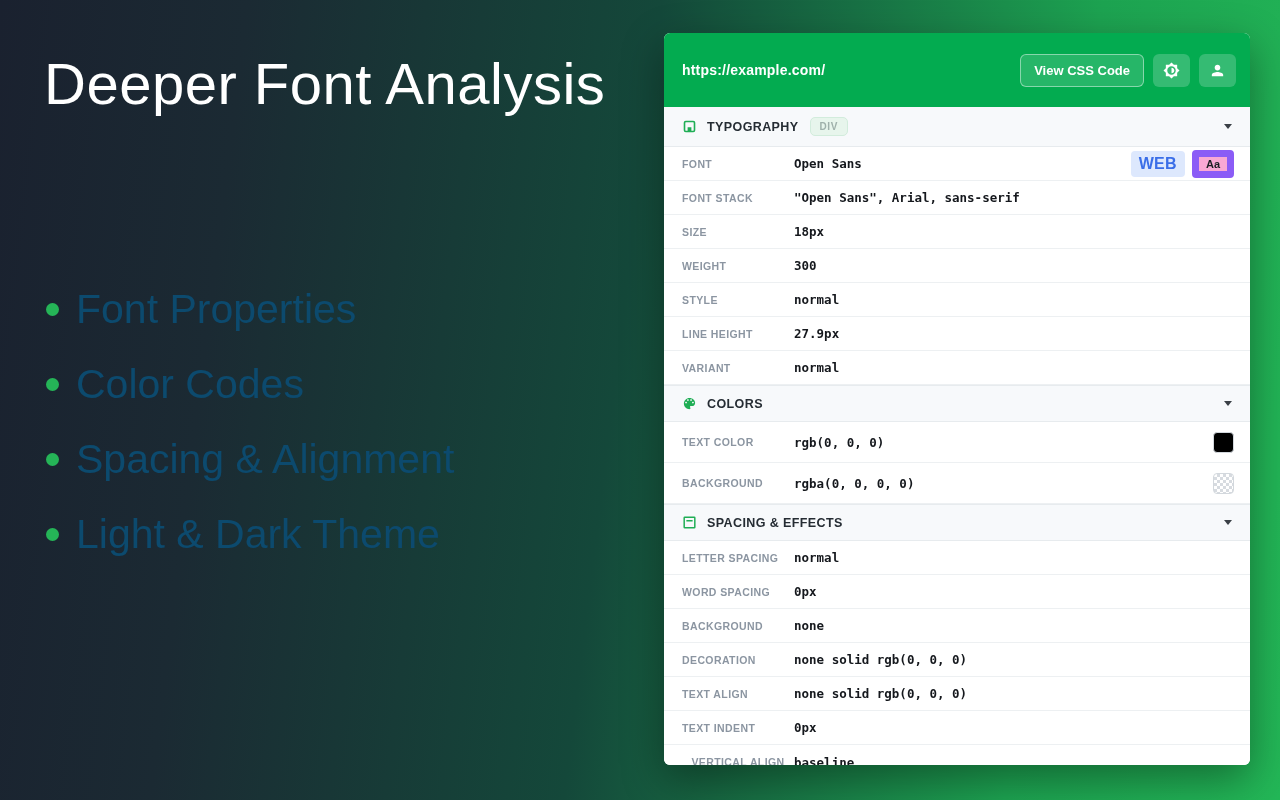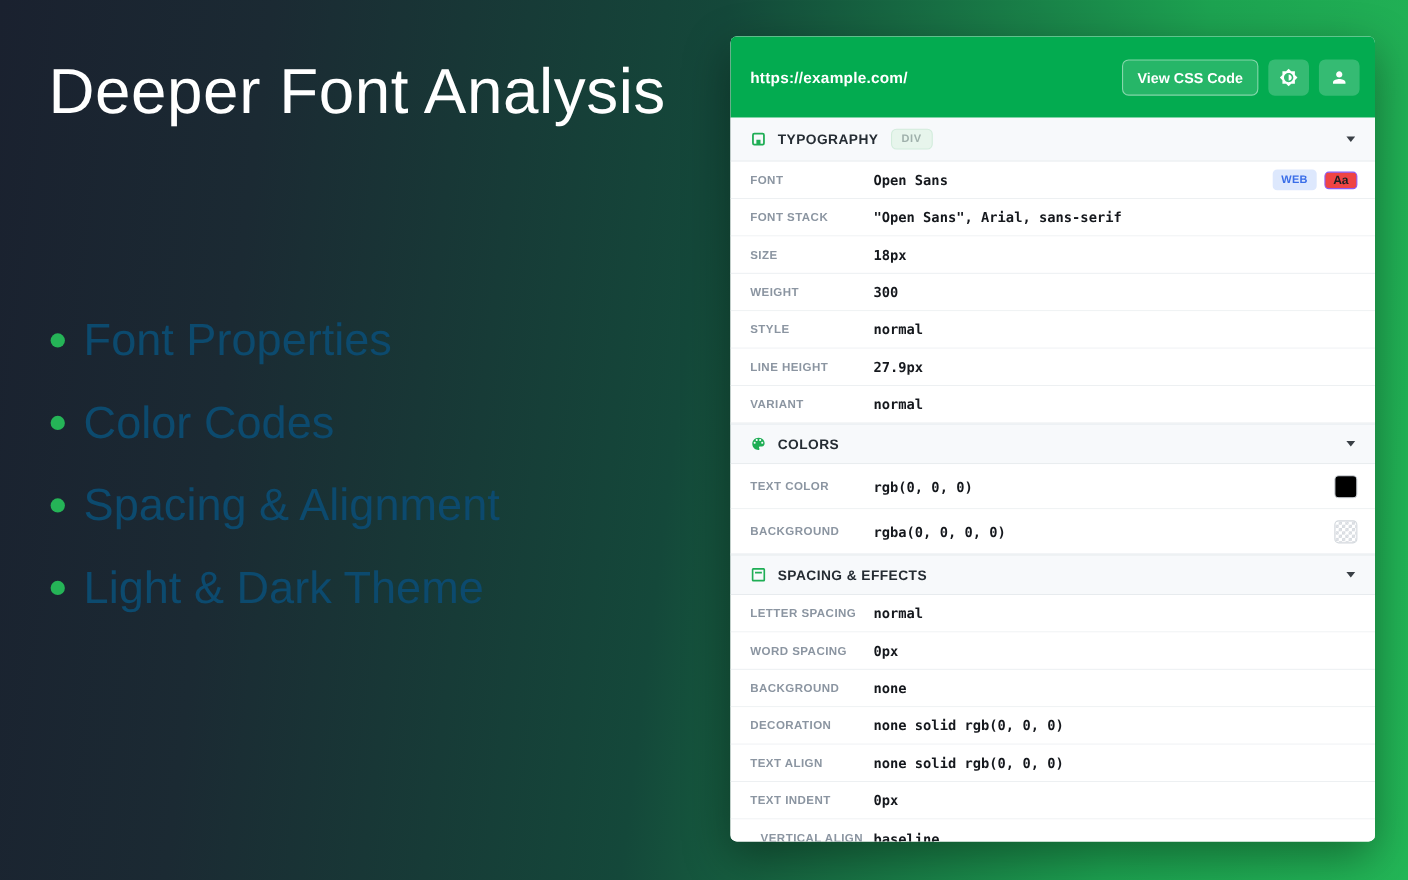--- a/index.html
+++ b/index.html
@@ -83,26 +83,26 @@
   .row-label {
     flex: 0 0 112px; font-size: 10.5px; font-weight: 600; color: #8b95a1;
     letter-spacing: 0.4px;
   }
   .row-value {
     font-family: "DejaVu Sans Mono", monospace; font-size: 12.5px; font-weight: 600;
     color: #15181d; white-space: pre;
   }
   .row-right { margin-left: auto; display: flex; align-items: center; gap: 7px; }
   .badge-web {
-    font-size: 10px; font-weight: 700; color: #3a6ee8; background: #dde8fd;
+    font-size: 16px; font-weight: 700; color: #3a6ee8; background: #dde8fd;
     padding: 4px 8px; border-radius: 4px; letter-spacing: 0.3px;
   }
   .badge-aa {
-    font-size: 11px; font-weight: 600; color: #1c1f23; background: #ef4444;
-    border: 1px solid #8b5cf6; padding: 1px 7px; border-radius: 4px; cursor: pointer;
+    font-size: 11px; font-weight: 600; color: #1c1f23; background: #f9a8d4;
+    border: 7px solid #8b5cf6; padding: 1px 7px; border-radius: 4px; cursor: pointer;
   }
   .swatch {
     width: 21px; height: 21px; border-radius: 4px; border: 1px solid #d3d8dd;
   }
   .swatch.checker {
     background-image:
       linear-gradient(45deg, #d7dbe0 25%, transparent 25%, transparent 75%, #d7dbe0 75%),
       linear-gradient(45deg, #d7dbe0 25%, #ffffff 25%, #ffffff 75%, #d7dbe0 75%);
     background-size: 6px 6px; background-position: 0 0, 3px 3px;
   }

